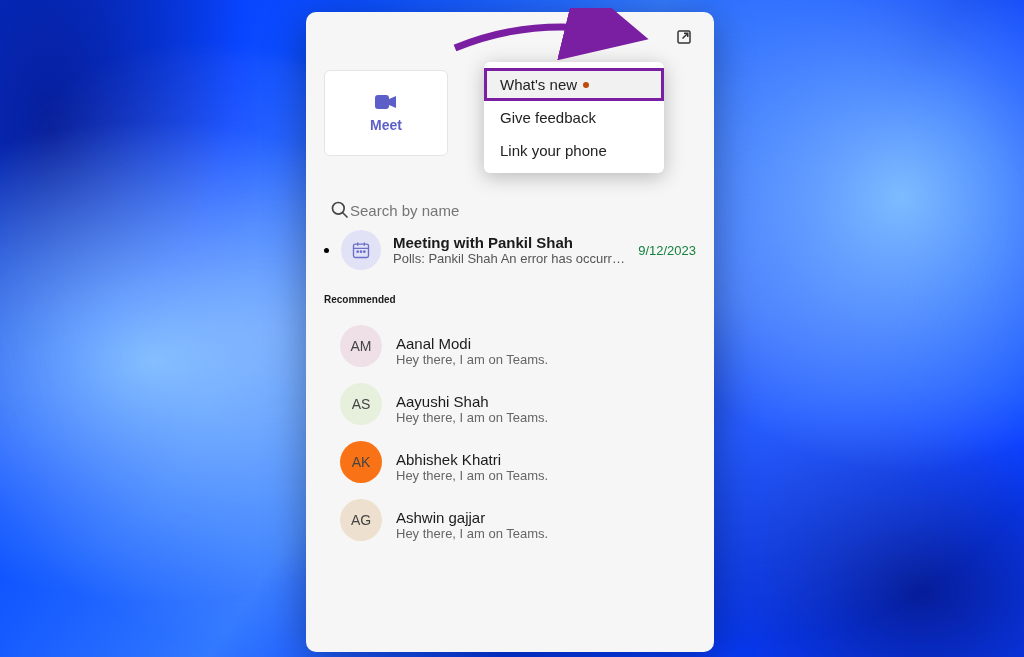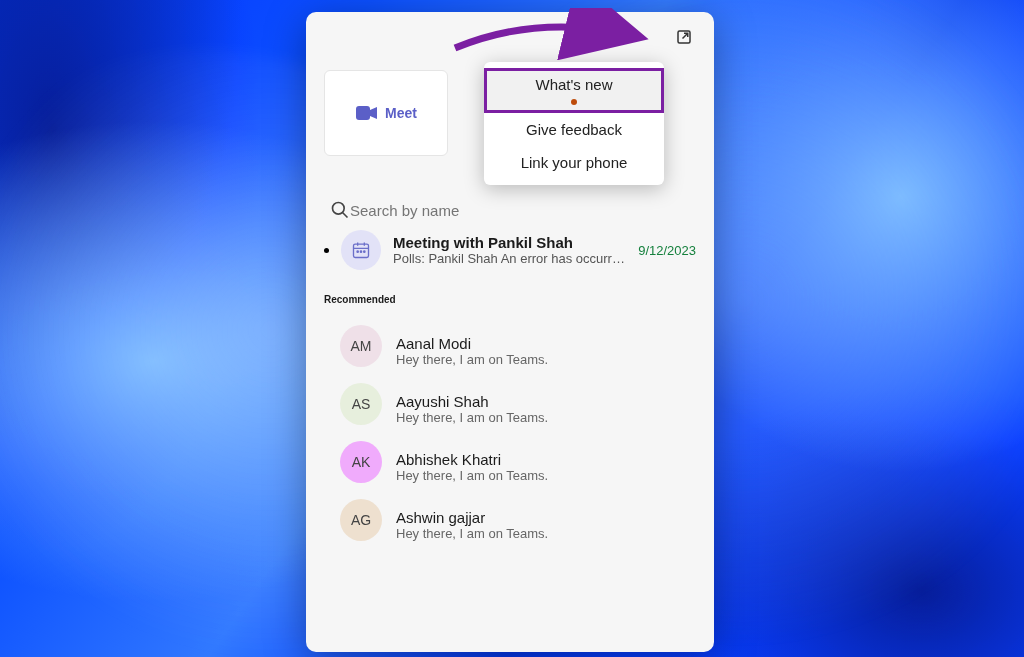--- a/index.html
+++ b/index.html
@@ -69,21 +69,21 @@
   }
 
   .meet-card {
     margin: 8px 18px 0 18px;
     width: 124px;
     height: 86px;
     background: #fff;
     border: 1px solid #e5e5e5;
     border-radius: 6px;
     display:flex;
-    flex-direction:row;
+    flex-direction:column;
     align-items:center;
     justify-content:center;
     gap:6px;
   }
   .meet-card .label {
     color: #5b5fc7;
     font-weight: 600;
     font-size: 14px;
   }
 
@@ -180,21 +180,20 @@
     z-index: 5;
   }
   .dropdown-item {
     padding: 8px 16px;
     font-size:15px;
     color:#222;
     cursor:pointer;
     display:flex;
     align-items:center;
     gap:6px;
-    flex-direction:column;
   }
   .dropdown-item.highlighted {
     background:#f1f1f1;
     outline: 3px solid #7b1fa2;
     outline-offset: -3px;
   }
   .new-dot {
     width:6px;height:6px;border-radius:50%;
     background:#bd4b0a;
     display:inline-block;
@@ -282,21 +281,21 @@
   <div class="contact-item">
     <div class="avatar-circle" style="background:#e7efdd">
         <span>AS</span>
       </div>
     <div>
       <div class="contact-name">Aayushi Shah</div>
       <div class="contact-sub">Hey there, I am on Teams.</div>
     </div>
   </div>
   <div class="contact-item">
-    <div class="avatar-circle" style="background:#f0abfc">
+    <div class="avatar-circle" style="background:#f97316">
         <span>AK</span>
       </div>
     <div>
       <div class="contact-name">Abhishek Khatri</div>
       <div class="contact-sub">Hey there, I am on Teams.</div>
     </div>
   </div>
   <div class="contact-item">
     <div class="avatar-circle" style="background:#eee0cf">
         <span>AG</span>

